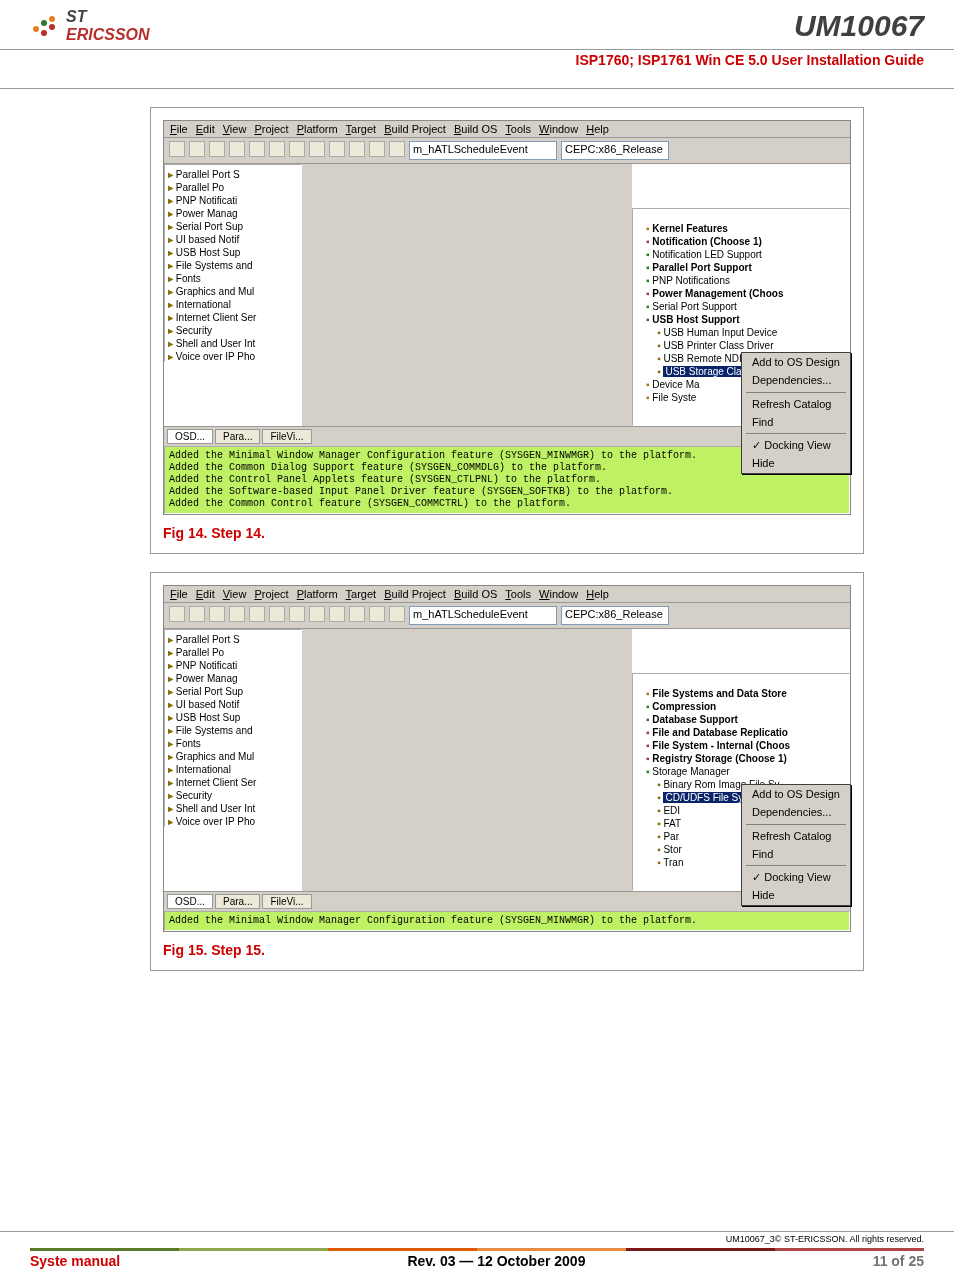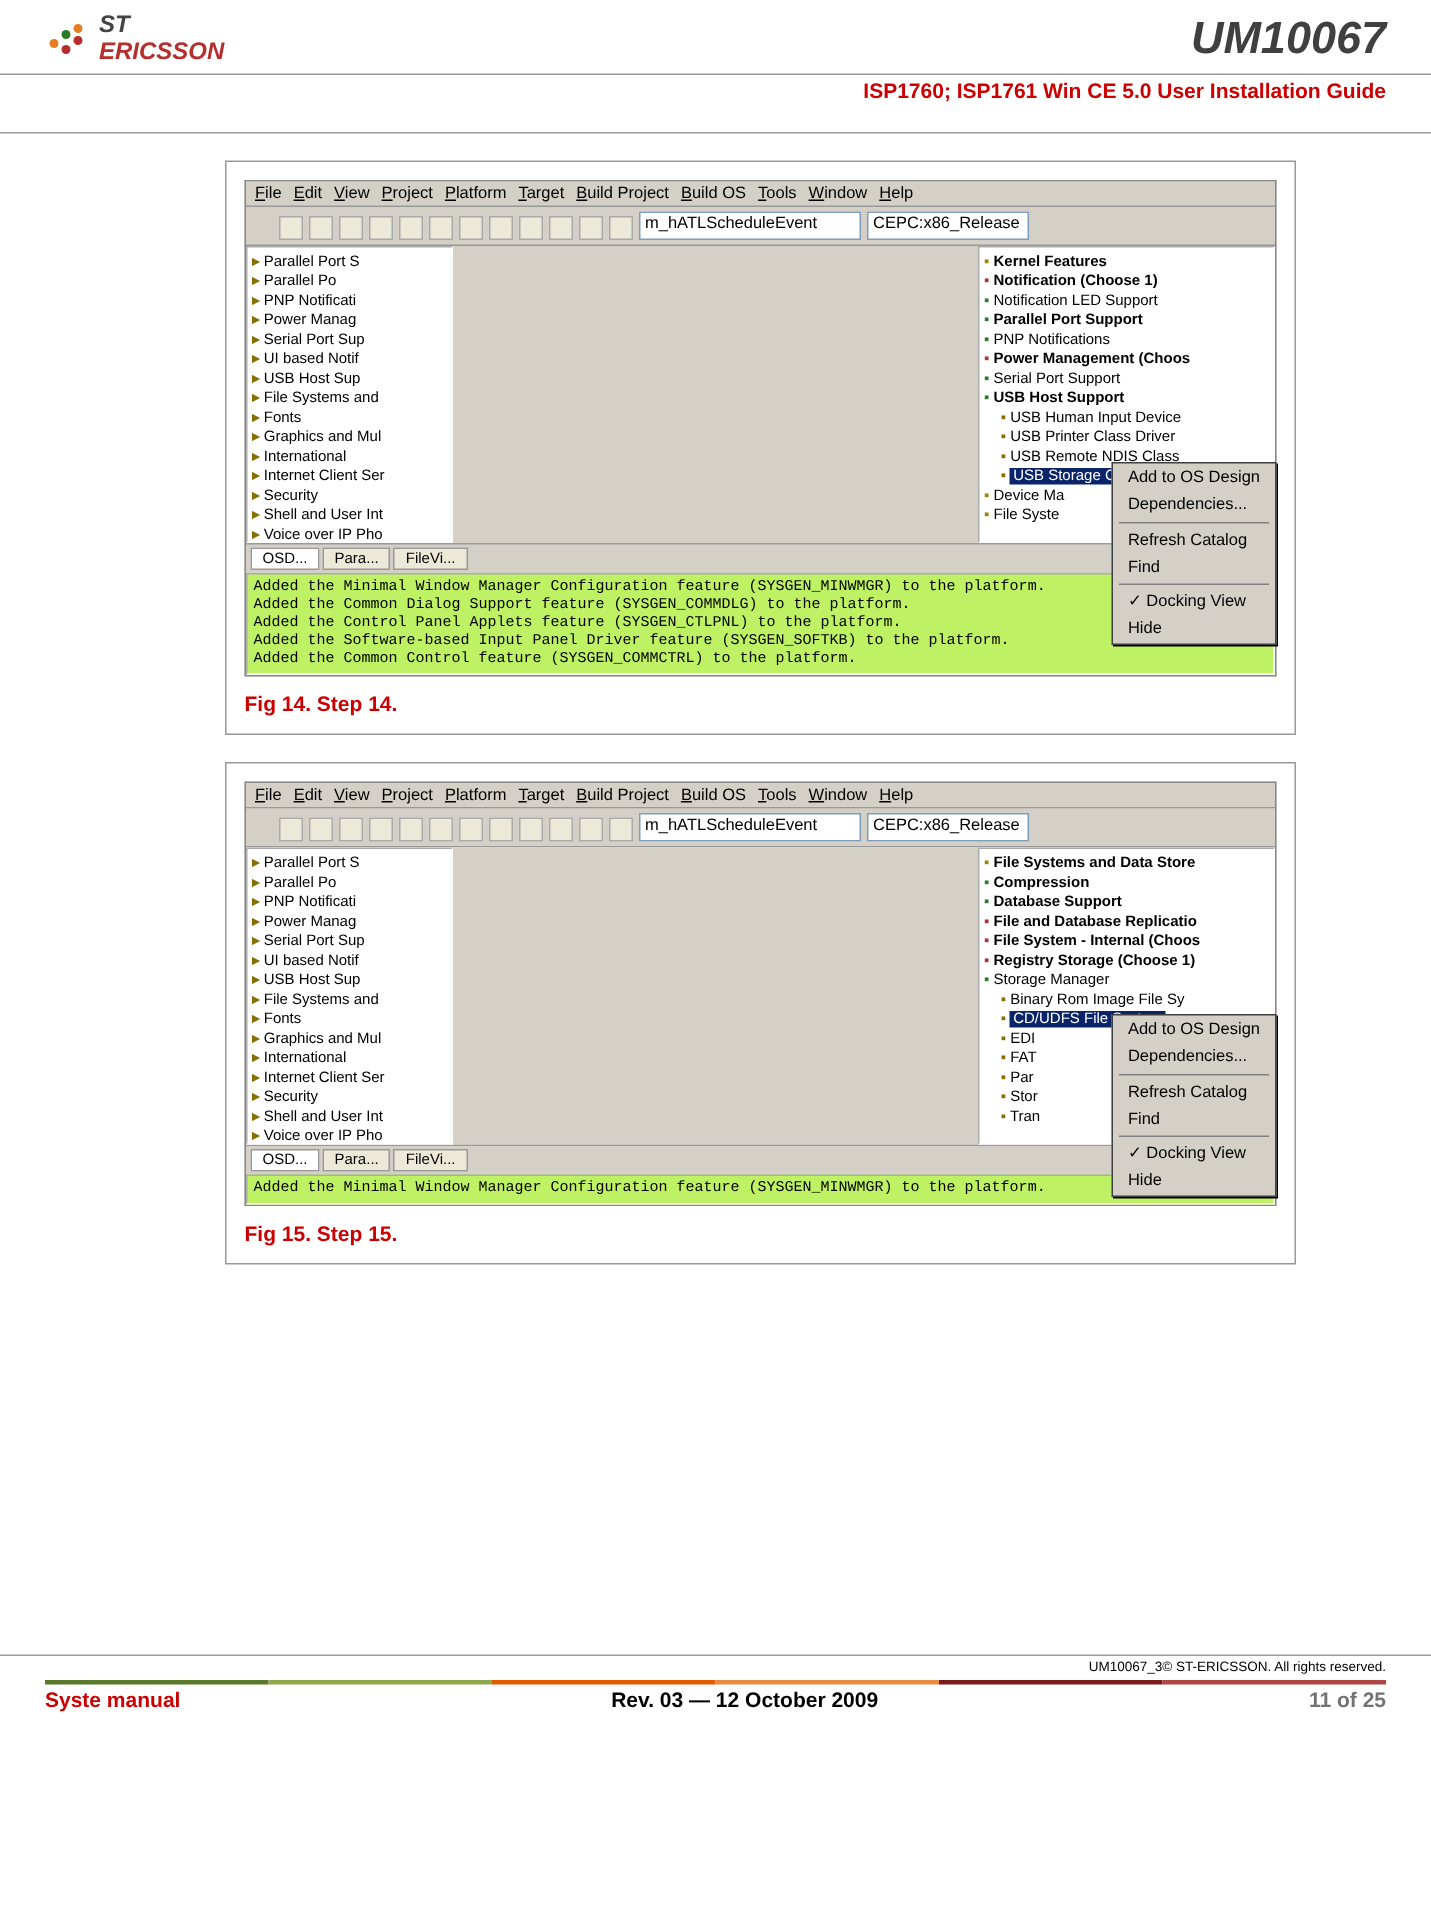--- a/index.html
+++ b/index.html
@@ -56,25 +56,25 @@
   }
   .menu-bar {
     padding: 2px 6px;
     background: #d4d0c8;
     color: #000;
     border-bottom: 1px solid #999;
     font-size: 11px;
   }
   .menu-bar span { margin-right: 8px; }
   .toolbar {
-    padding: 3px 22px;
+    padding: 3px 5px;
     background: #d4d0c8;
     border-bottom: 1px solid #999;
     display: flex;
-    align-items: flex-end;
+    align-items: flex-start;
     gap: 4px;
     font-size: 11px;
   }
   .tb-btn {
     width: 14px; height: 14px; display:inline-block;
     background: #ece9d8; border:1px solid #aaa;
   }
   .tb-combo {
     background:#fff; border:1px solid #7f9db9; padding:1px 3px;
     font-size: 11px; height:15px;
@@ -100,24 +100,25 @@
   .tree-left .item { white-space: nowrap; overflow:hidden; }
   .center-blank {
     flex: 1;
     background: #d4d0c8;
   }
   .tree-right {
     width: 190px;
     background:#fff;
     border:1px inset #fff;
     font-size: 10px;
-    padding: 3px;
+    padding: 13px;
     line-height: 1.3;
     position: relative;
     overflow: visible;
+    margin-top: 44px;
   }
   .tree-right .b { font-weight:bold; }
   .tree-right .ico-g { color:#2a7a2a; font-weight:bold; }
   .tree-right .ico-r { color:#a33; font-weight:bold; }
   .tree-right .ico-y { color:#8a6d00; font-weight:bold; }
   .tree-right .ico-f { color:#a08000; }
   .sel {
     background:#0a246a; color:#fff; padding:0 2px;
   }
   .context-menu {

